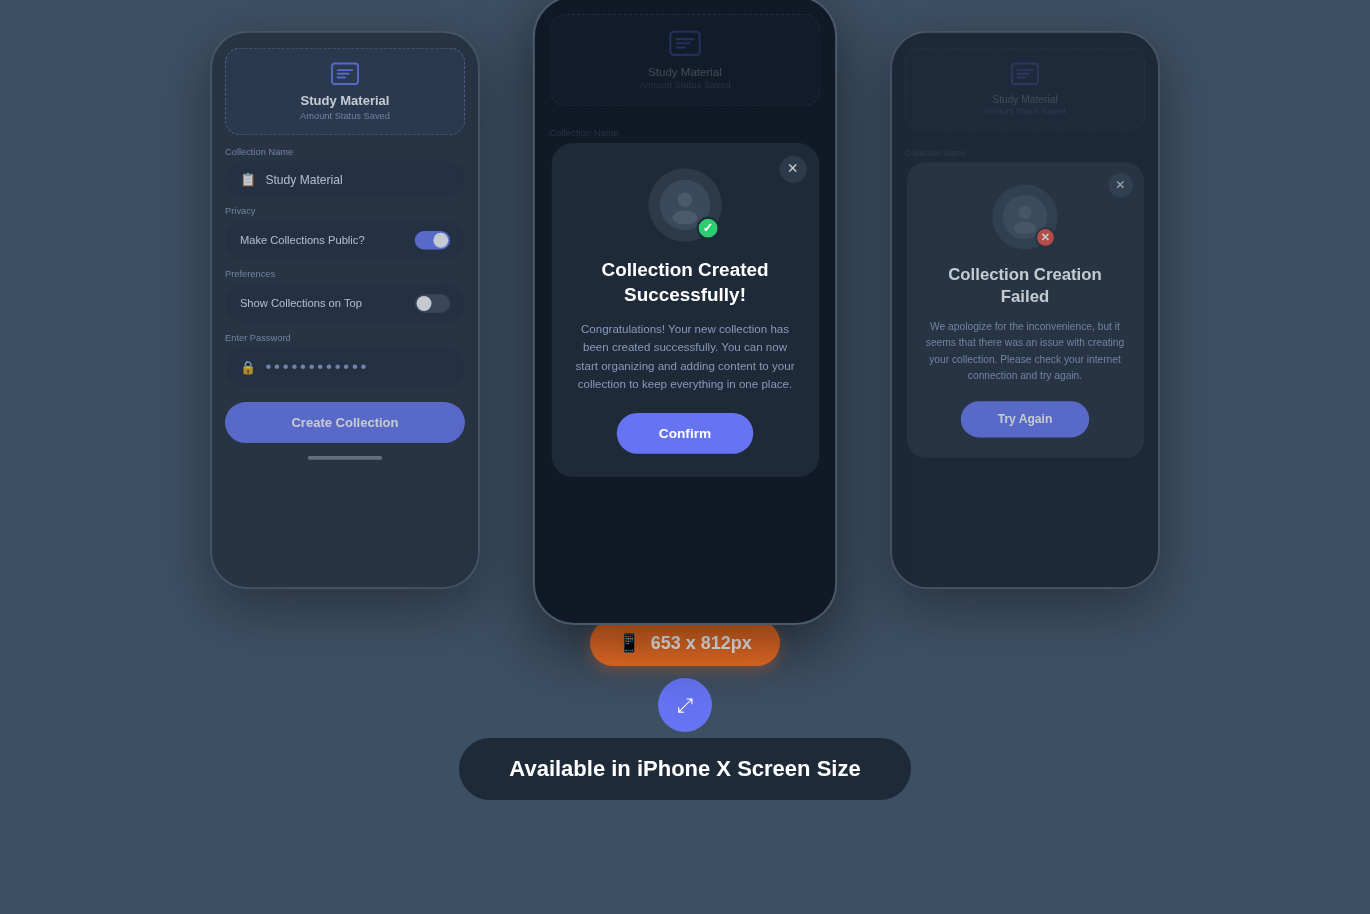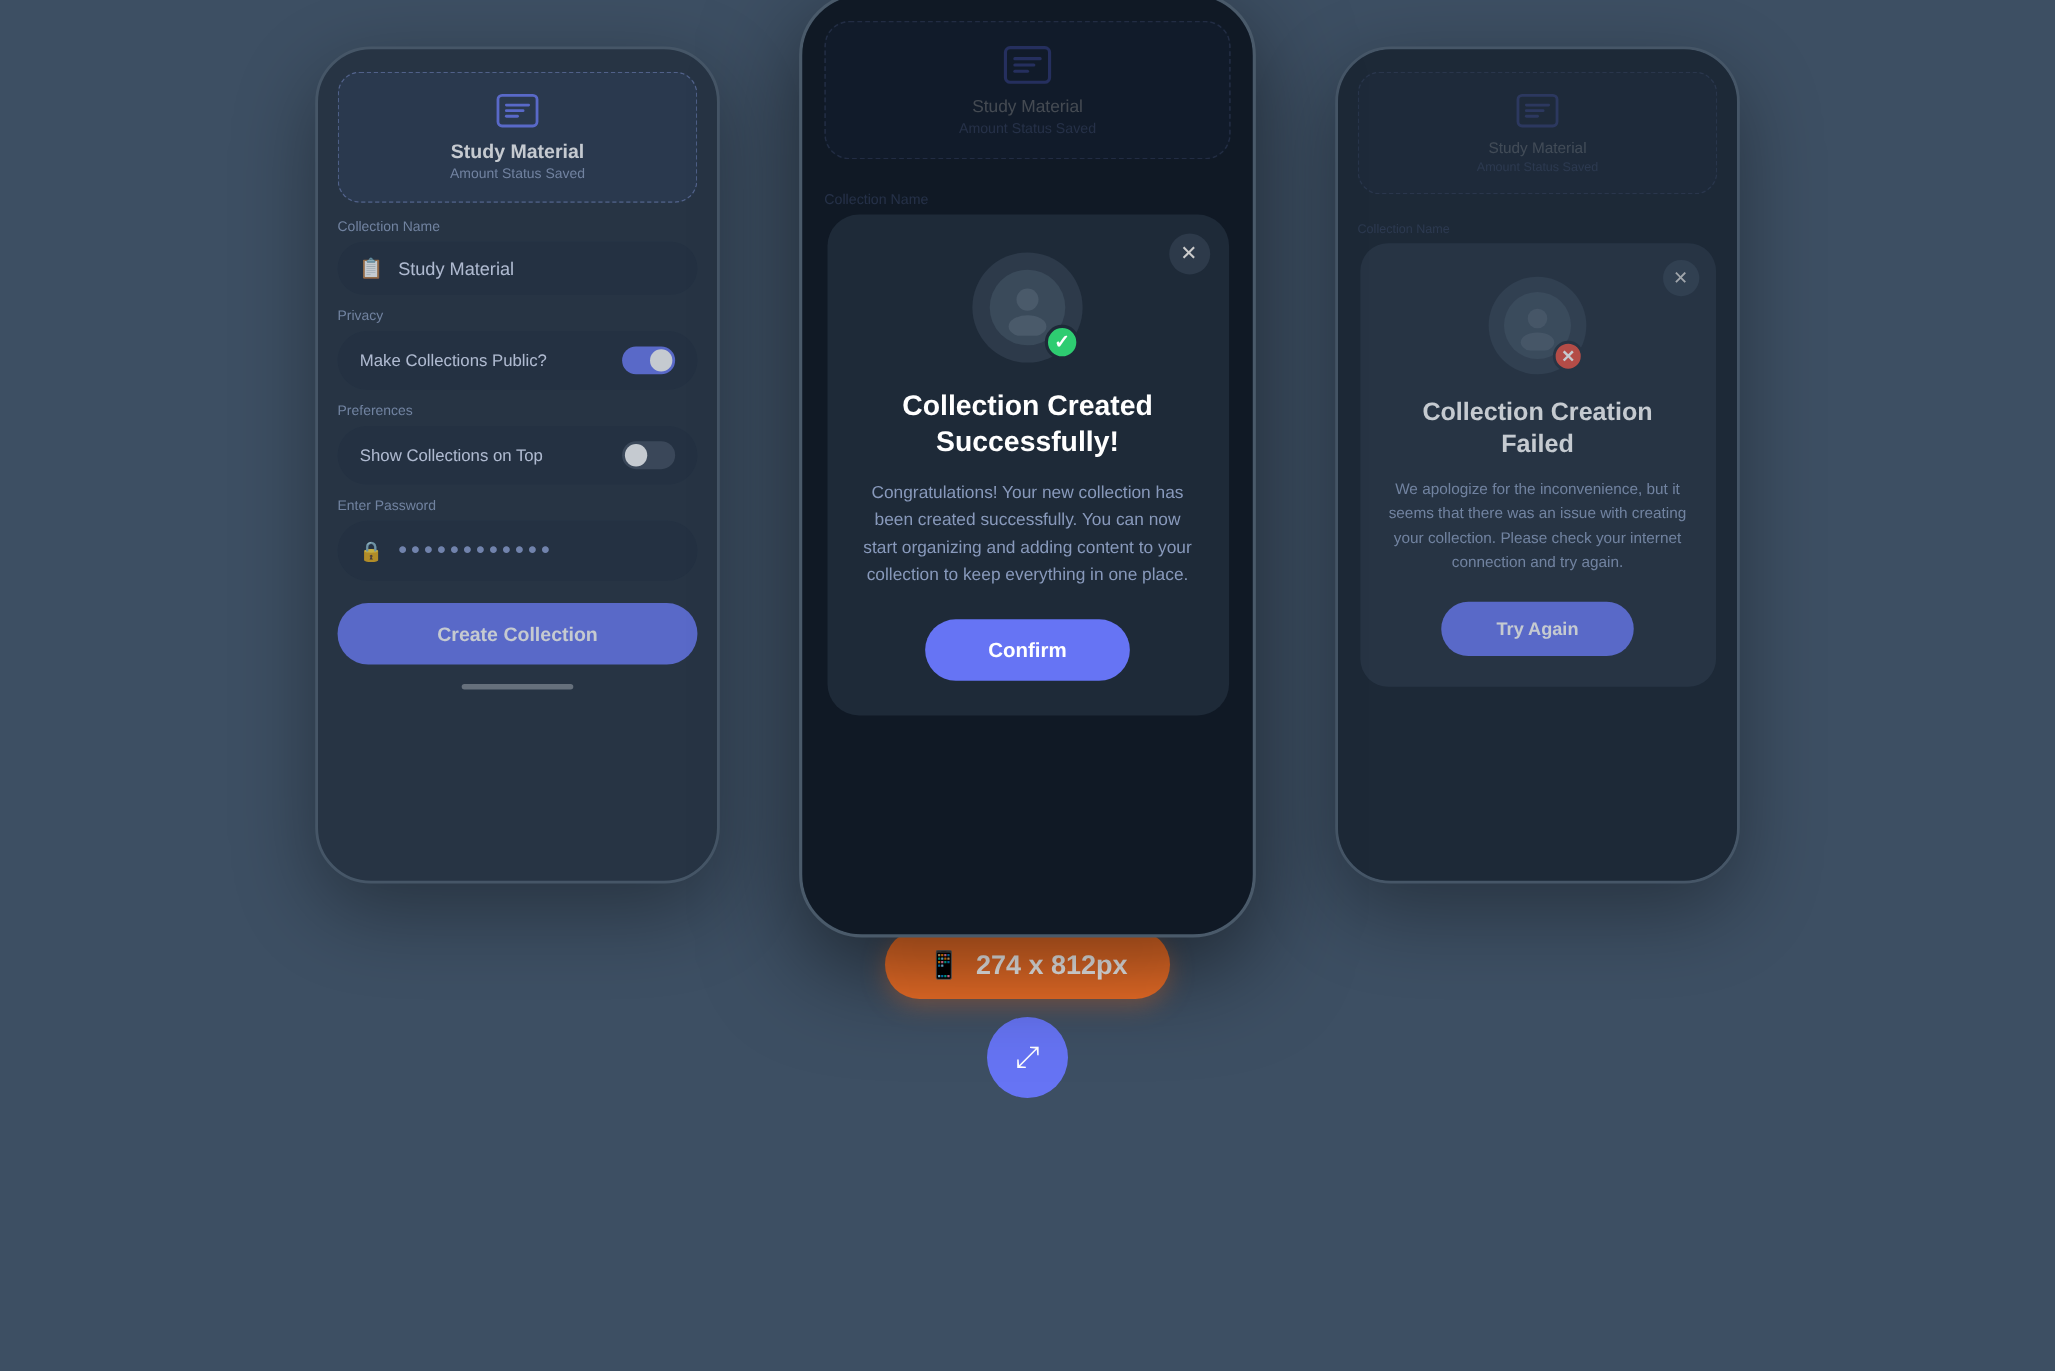--- a/index.html
+++ b/index.html
@@ -501,18 +501,19 @@
       </div>
     </div>
 
     <div class="home-indicator"></div>
   </div>
 </div>
 
 <div class="bottom-area">
   <div class="size-badge">
     <span class="size-badge-icon">📱</span>
-    <span>274 x 812px</span>
+    <span>653 x 812px</span>
   </div>
   <div style="height:12px;"></div>
   <div class="compress-circle">⤢</div>
   <div style="height:4px;"></div>
+  <div class="available-pill">Available in iPhone X Screen Size</div>
 </div>
 
 </body></html>

